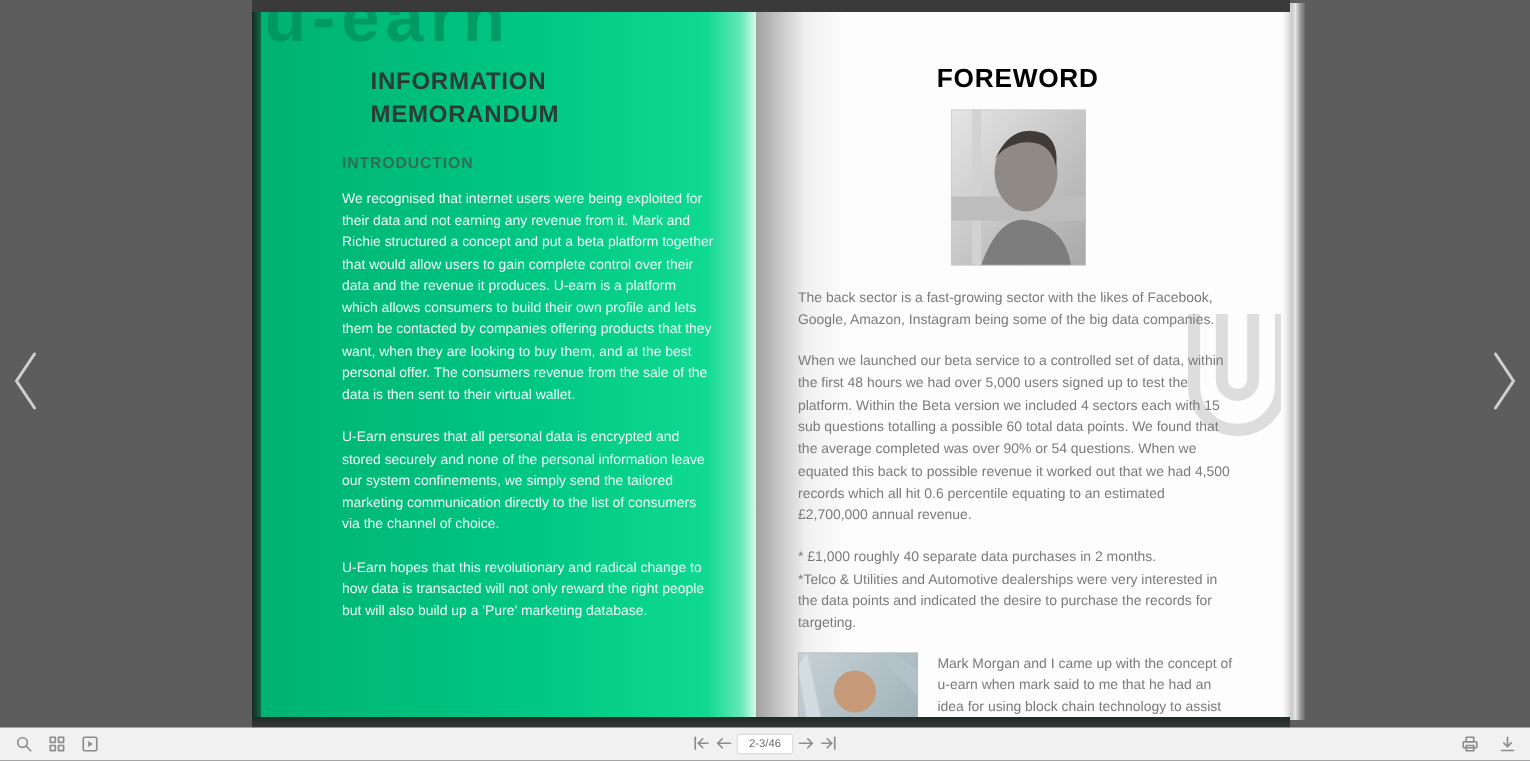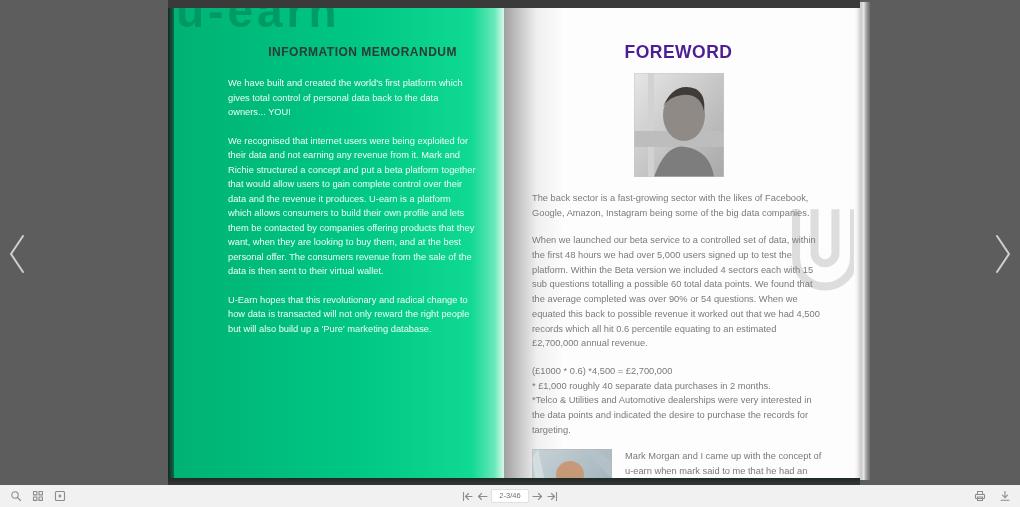--- a/index.html
+++ b/index.html
@@ -20,48 +20,48 @@
                 background:#fdfdfd; }
   .spine-shadow { position:absolute; left:0; top:0; width:60px; height:100%;
                   background:linear-gradient(to right, rgba(130,130,130,.75), rgba(200,200,200,.25) 55%, rgba(255,255,255,0)); }
   .page-stack-edge { position:absolute; left:686px; top:2px; width:16px; height:478px;
      background:linear-gradient(to right,#ffffff 0%, #f0f0f0 20%, #c9c9c9 45%, #e6e6e6 60%, #9a9a9a 80%, #6c6c6c 100%); z-index:5; }
 
   
   .watermark-uearn { position:absolute; top:-16px; left:2px; font-size:46px; font-weight:bold;
        letter-spacing:4px; color:rgba(0,145,94,.78); white-space:nowrap; }
   .lp-content { position:relative; z-index:2; padding:44px 28px 0 54px; }
-  .lp-title { text-align:right; font-size:12px; font-weight:600; letter-spacing:.5px;
+  .lp-title { text-align:left; font-size:16px; font-weight:600; letter-spacing:.5px;
       line-height:1.35; color:#2b3b35; margin:0 auto 16px; width:210px; }
   .lp-heading { font-size:10.5px; font-weight:700; letter-spacing:.6px; color:#2f6e54; margin-bottom:10px; }
   .lp-body p { font-size:9.3px; line-height:1.56; color:#eefcf5; margin-bottom:14px; }
   .lp-body p.tight { margin-bottom:0; }
 
   
   .rp-content { position:relative; z-index:2; padding:42px 29px 0 28px; }
-  .rp-title { text-align:center; font-size:17.5px; font-weight:600; letter-spacing:.5px; color:#4c1d95; margin-bottom:10px; }
+  .rp-title { text-align:center; font-size:17.5px; font-weight:600; letter-spacing:.5px; color:#000000; margin-bottom:10px; }
   .rp-photo-top { display:block; margin:0 auto 14px; width:90px; height:104px; }
   .rp-body p { font-size:9.3px; line-height:1.58; color:#7a7a7a; margin-bottom:13px; }
   .formula { font-size:9.3px; line-height:1.58; color:#7a7a7a; margin-bottom:12px; }
   .media-row { display:flex; gap:13px; margin-top:2px; }
   .media-row .photo { flex:0 0 80px; width:80px; height:92px; }
   .media-row p { font-size:9.3px; line-height:1.58; color:#7a7a7a; }
   .logo-watermark { position:absolute; right:-8px; top:196px; z-index:1; }
 
   
   .stage-arrow { position:absolute; top:233px; width:22px; height:42px; cursor:pointer; z-index:8; }
   .stage-arrow.left { left:6px; } .stage-arrow.right { right:6px; }
 
   
   #toolbar { position:absolute; left:0; bottom:0; width:1020px; height:22px; background:#f1f1f1;
              display:flex; align-items:center; z-index:10; }
   .tb-group { display:flex; align-items:center; gap:9px; }
   .tb-left { position:absolute; left:9px; }
   .tb-right { position:absolute; right:9px; gap:12px; }
-  .tb-center { margin:0 auto; display:flex; align-items:flex-end; gap:2px; }
+  .tb-center { margin:0 auto; display:flex; align-items:flex-start; gap:2px; }
   .tb-icon { width:13px; height:13px; display:flex; align-items:center; justify-content:center; cursor:pointer; }
   .page-pill { background:#ffffff; border:1px solid #e0e0e0; border-radius:2px; padding:1px 7px;
                font-size:7.5px; color:#6f6f6f; line-height:10px; cursor:pointer; }
   svg.icon { stroke:#8c8c8c; fill:none; stroke-width:1.1; stroke-linecap:round; stroke-linejoin:round; }
 </style>
 </head>
 <body>
 
 <div id="stage">
 
@@ -75,23 +75,24 @@
         <polyline points="5,3 17,21 5,39" stroke="#cfcfcf" stroke-width="2" fill="none" stroke-linecap="round"></polyline>
       </svg>
   </div>
 
   <div id="book">
 
     <div class="page-left">
       <div class="watermark-uearn">u-earn</div>
       <div class="lp-content">
         <div class="lp-title">INFORMATION MEMORANDUM</div>
+        <div class="lp-heading">INTRODUCTION</div>
         <div class="lp-body">
-          <p>We have built and created the world's first platform which gives total control of personal data back to the data owners... YOU!</p>
           <p>We recognised that internet users were being exploited for their data and not earning any revenue from it. Mark and Richie structured a concept and put a beta platform together that would allow users to gain complete control over their data and the revenue it produces. U-earn is a platform which allows consumers to build their own profile and lets them be contacted by companies offering products that they want, when they are looking to buy them, and at the best personal offer. The consumers revenue from the sale of the data is then sent to their virtual wallet.</p>
+          <p>U-Earn ensures that all personal data is encrypted and stored securely and none of the personal information leave our system confinements, we simply send the tailored marketing communication directly to the list of consumers via the channel of choice.</p>
           <p>U-Earn hopes that this revolutionary and radical change to how data is transacted will not only reward the right people but will also build up a 'Pure' marketing database.</p>
         </div>
       </div>
     </div>
 
     <div class="page-right">
       <div class="spine-shadow"></div>
 
       <div class="logo-watermark">
         <svg width="74" height="112" viewBox="0 0 92 118">
@@ -118,21 +119,20 @@
           <path d="M20,104 Q32,70 52,74 Q76,78 80,104 Z" fill="#7d7d7d"></path>
           <rect x="0" y="0" width="90" height="104" fill="none" stroke="#c8c8c8" stroke-width="1"></rect>
         </svg>
 
         <div class="rp-body">
           <p>The back sector is a fast-growing sector with the likes of Facebook, Google, Amazon, Instagram being some of the big data companies.</p>
           <p>When we launched our beta service to a controlled set of data, within the first 48 hours we had over 5,000 users signed up to test the platform. Within the Beta version we included 4 sectors each with 15 sub questions totalling a possible 60 total data points. We found that the average completed was over 90% or 54 questions. When we equated this back to possible revenue it worked out that we had 4,500 records which all hit 0.6 percentile equating to an estimated £2,700,000 annual revenue.</p>
         </div>
 
         <div class="formula">
-          <div>(£1000 * 0.6) *4,500 = £2,700,000</div>
           <div>* £1,000 roughly 40 separate data purchases in 2 months.</div>
           <div>*Telco &amp; Utilities and Automotive dealerships were very interested in the data points and indicated the desire to purchase the records for targeting.</div>
         </div>
 
         <div class="media-row">
 
           <svg class="photo" viewBox="0 0 80 92">
             <defs>
               <linearGradient id="pg2" x1="0" y1="0" x2="1" y2="1">
                 <stop offset="0" stop-color="#c7d2d6"></stop>

